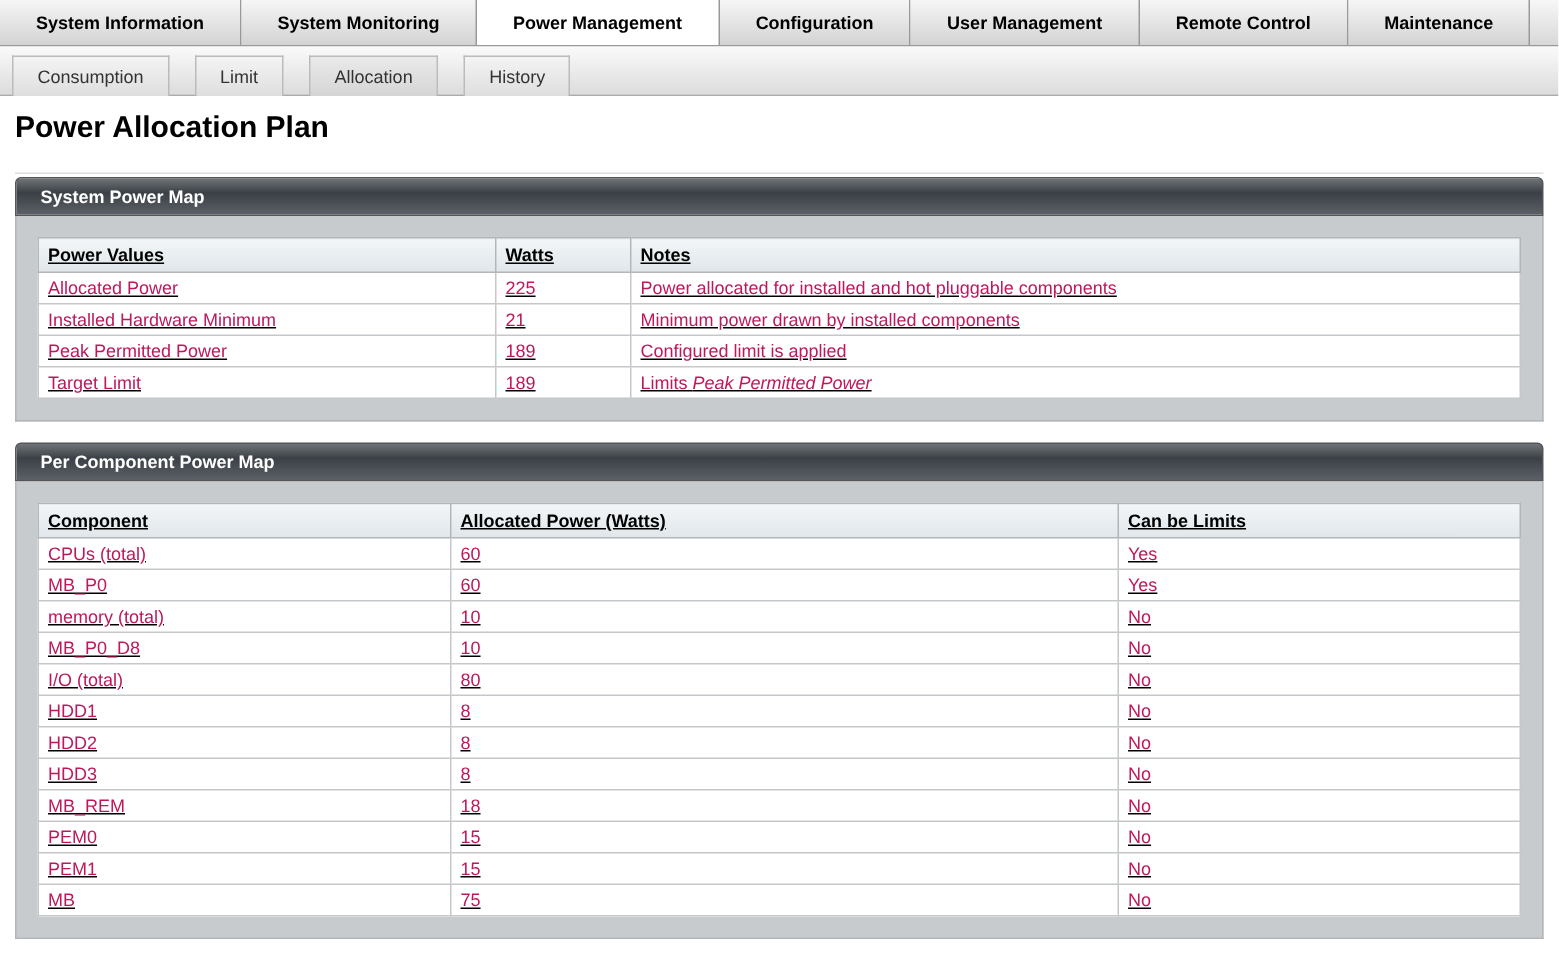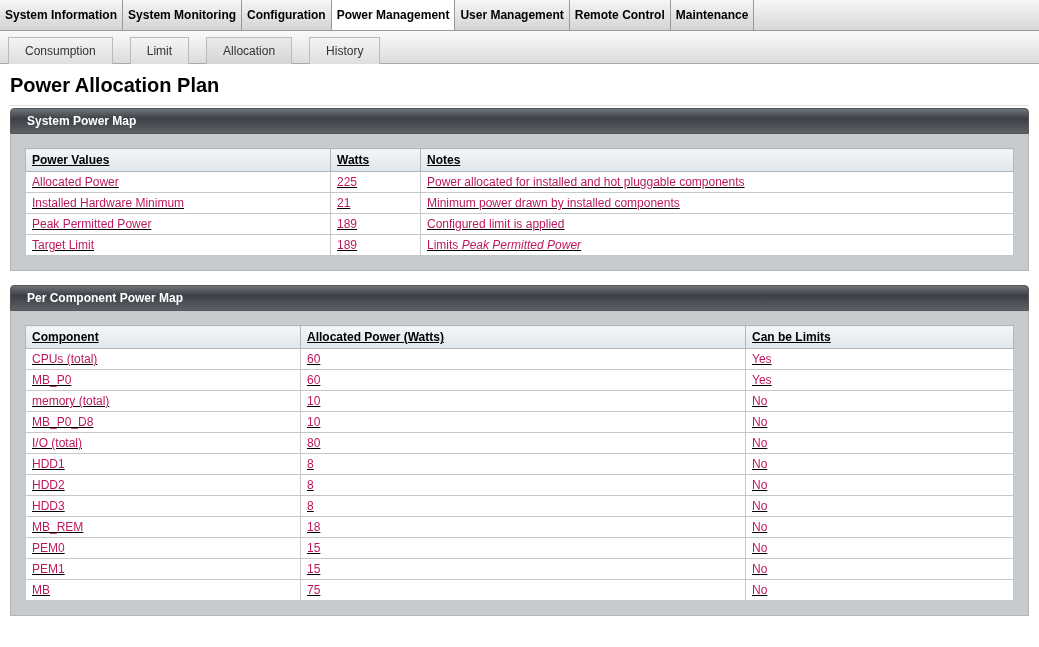--- a/index.html
+++ b/index.html
@@ -10,21 +10,21 @@
     font-size: 12px;
     background: #fff;
     width: 1039px;
   }
   .main-tabs {
     display: flex;
     background: linear-gradient(#f7f7f7, #d8d8d8);
     border-bottom: 1px solid #999;
   }
   .main-tab {
-    padding: 8px 5px;
+    padding: 8px 24px;
     border-right: 1px solid #999;
     font-weight: bold;
     cursor: pointer;
     color: #000;
     background: linear-gradient(#f6f6f6, #d3d3d3);
   }
   .main-tab.active {
     background: #fff;
   }
   .sub-tabs {
@@ -48,21 +48,21 @@
   .sub-tab.active {
     background: linear-gradient(#eaeaea, #d5d5d5);
   }
   .content {
     padding: 6px 10px;
   }
   .page-title {
     font-size: 20px;
     font-weight: bold;
     margin: 4px 0 2px 0;
-    padding-bottom: 8px;
+    padding-bottom: 18px;
     border-bottom: 1px solid #ddd;
   }
   .page-subtitle {
     font-size: 12px;
     color: #333;
     margin: 4px 0 14px 0;
   }
   .panel {
     margin-bottom: 14px;
   }
@@ -102,22 +102,22 @@
   }
   td.indent1 { padding-left: 18px; }
   .notes-italic { font-style: italic; }
 </style>
 </head>
 <body>
 
 <div class="main-tabs">
   <div class="main-tab">System Information</div>
   <div class="main-tab">System Monitoring</div>
+  <div class="main-tab active">Power Management</div>
   <div class="main-tab">Configuration</div>
-  <div class="main-tab active">Power Management</div>
   <div class="main-tab">User Management</div>
   <div class="main-tab">Remote Control</div>
   <div class="main-tab">Maintenance</div>
 </div>
 
 <div class="sub-tabs">
   <div class="sub-tab">Consumption</div>
   <div class="sub-tab">Limit</div>
   <div class="sub-tab active">Allocation</div>
   <div class="sub-tab">History</div>

